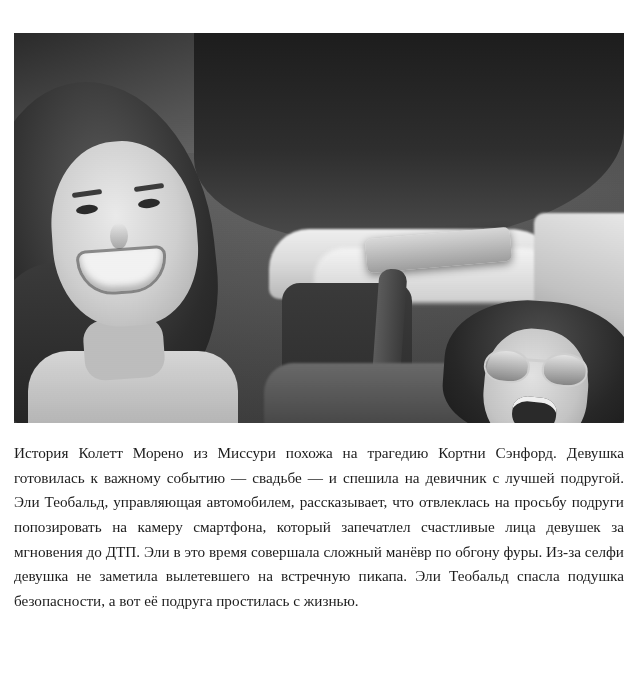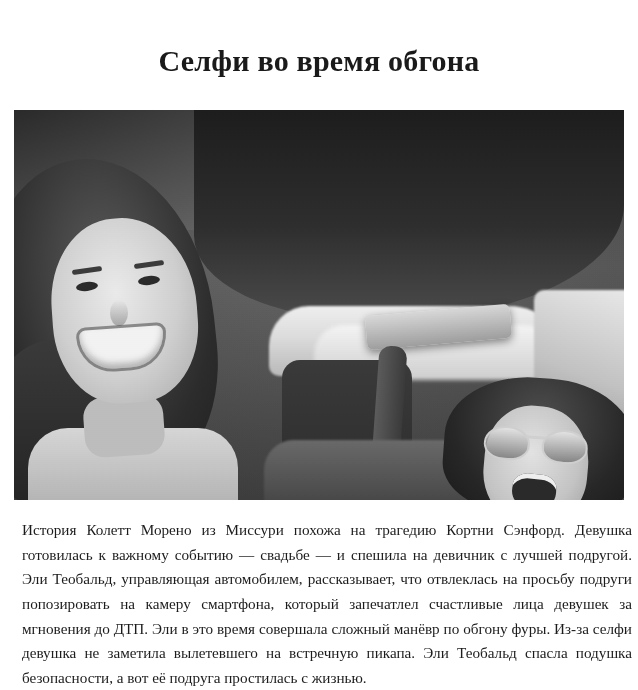--- a/index.html
+++ b/index.html
@@ -296,29 +296,27 @@
   }
 
   .article-body {
     margin-top: 18px;
     font-family: "Liberation Serif", serif;
     font-size: 15.2px;
     line-height: 1.62;
     color: #1c1c1c;
     text-align: justify;
     width: 610px;
-    margin-left: 8px;
   }
 </style>
 </head>
 <body>
 
 <div class="page">
 
-  <h1 class="article-title">Селфи во время обгона</h1>
 
   <div class="photo-wrap">
     <div class="photo">
       <div class="roof-left"></div>
       <div class="headliner"></div>
       <div class="windshield"></div>
       <div class="windshield2"></div>
       <div class="side-window"></div>
       <div class="visor"></div>
       <div class="seat"></div>

